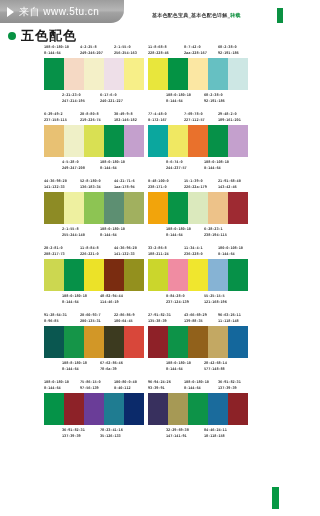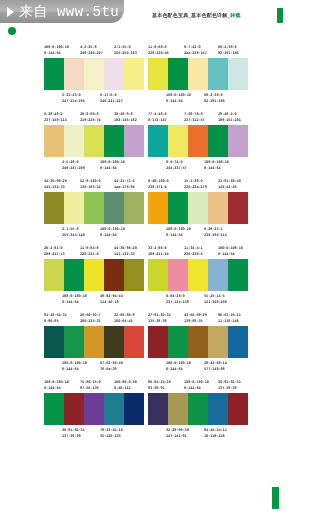--- a/index.html
+++ b/index.html
@@ -18,22 +18,22 @@
     border-bottom-right-radius:13px;
     display:flex;align-items:center;
   }
   .tab .tri{
     width:0;height:0;margin-left:7px;margin-right:5px;
     border-left:7px solid #ffffff;
     border-top:5px solid transparent;
     border-bottom:5px solid transparent;
   }
   .tab .tab-text{
-    color:#ffffff;font-size:14px;letter-spacing:.5px;
-    font-family:Liberation Mono, monospace;white-space:nowrap;
+    color:#ffffff;font-size:10px;letter-spacing:.5px;
+    font-family:Liberation Sans, sans-serif;white-space:nowrap;
   }
   .cap{
     position:absolute;left:152px;top:12px;
     font-size:5px;color:#3a3a3a;font-weight:bold;
     font-family:"DejaVu Sans",sans-serif;white-space:nowrap;letter-spacing:.2px;
   }
   .cap .hl{color:#0a8f3c;}
   .topgreen{position:absolute;left:277px;top:8px;width:6px;height:15px;background:#0a9142;}
 
   
@@ -76,20 +76,21 @@
     <span class="tab-text">来自 www.5tu.cn</span>
   </div>
   <div class="cap">
     <span>基本色配色宝典_基本色配色详解_</span><span class="hl">转载</span>
   </div>
   <div class="topgreen"></div>
 </div>
 
 <div class="title-row">
   <span class="dot"></span>
+  <span class="title-txt">五色配色</span>
 </div>
 
 <div class="grid" id="grid">
     <div class="row">
       <div class="group left">
         <div class="lbl">
           <span class="li" style="left: 0px; top: 0px;">108-0-180-10</span>
           <span class="li" style="left: 0px; top: 6px;">8-144-64</span>
           <span class="li" style="left: 36px; top: 0px;">4-2-25-8</span>
           <span class="li" style="left: 36px; top: 6px;">249-246-207</span>

